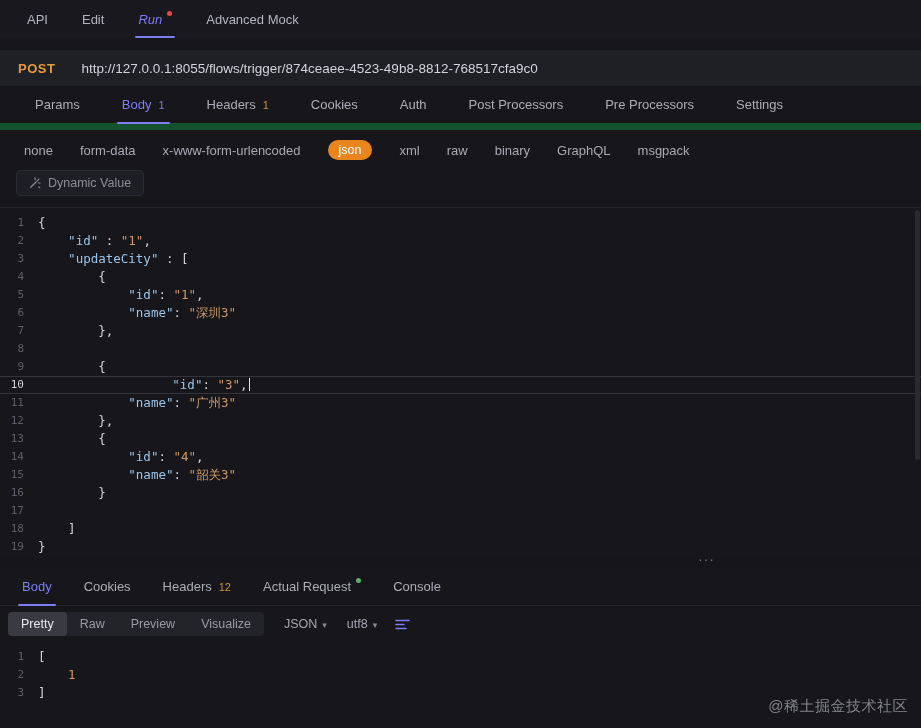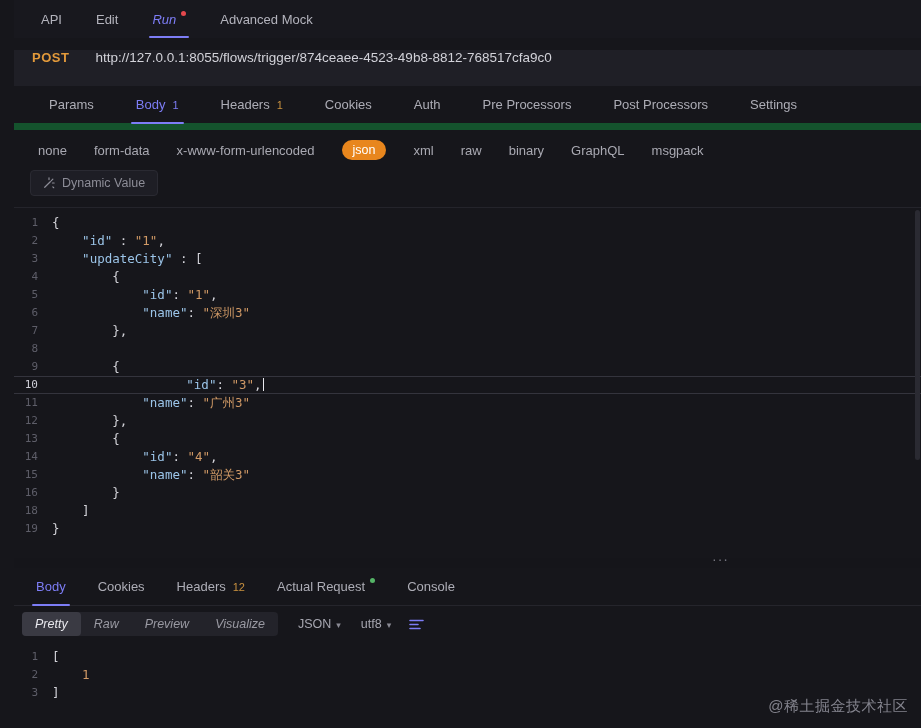--- a/index.html
+++ b/index.html
@@ -2,34 +2,34 @@
 <html><head>
 <meta charset="utf-8">
 <style>
   * { margin:0; padding:0; box-sizing:border-box; }
   html,body { width:921px; height:728px; }
   body {
     background:#16161b; color:#c9c9d1;
     font-family:"Liberation Sans", sans-serif; font-size:13px;
     overflow:hidden;
   }
-  .app { height:100%; display:flex; flex-direction:column; position:relative;margin-left:14px; }
+  .app { height:100%; display:flex; flex-direction:column; position:relative; }
 
   
   .top-nav { flex:none; height:38px; display:flex; align-items:stretch; padding:0 10px; background:#18181e; }
   .nav-item { display:flex; align-items:center; padding:0 17px; position:relative; color:#b4b4bd; cursor:pointer; }
   .nav-item.active { color:#7d7df6;font-style:italic; }
   .nav-item.active::after { content:''; position:absolute; left:14px; right:14px; bottom:0; height:2px; background:#7d7df6; border-radius:1px; }
   .dot { width:5px; height:5px; border-radius:50%; display:inline-block; margin-left:5px; transform:translateY(-6px); flex:none; }
   .dot.red { background:#e5484d; }
   .dot.green { background:#55b467; }
 
   
   .url-wrap { flex:none; padding-top:12px; background:#16161b; }
-  .url-bar { height:36px; background:#1f1f26; display:flex; align-items:flex-start; padding:0 18px; }
+  .url-bar { height:36px; background:#1f1f26; display:flex; align-items:center; padding:0 18px; }
   .method { color:#e39a3b; font-weight:bold; letter-spacing:.5px; margin-right:26px; font-size:13px; }
   .url { color:#d2d2d9; font-size:13.5px; white-space:nowrap; }
 
   
   .req-tabs { flex:none; height:44px; display:flex; align-items:stretch; padding:0 14px; border-bottom:7px solid #14532d; }
   .resp-tabs { flex:none; height:38px; display:flex; align-items:stretch; padding:0 6px; border-bottom:1px solid #25252c; }
   .tab { display:flex; align-items:center; padding:0 21px; position:relative; color:#adadb6; cursor:pointer; white-space:nowrap; }
   .resp-tabs .tab { padding:0 16px; }
   .tab.active { color:#7d7df6; }
   .tab.active::after { content:''; position:absolute; left:16px; right:16px; bottom:-1px; height:2px; background:#7d7df6; border-radius:1px; }
@@ -65,21 +65,21 @@
   .vscroll { position:absolute; right:1px; top:2px; width:5px; height:250px; background:#2a2a32; border-radius:3px; }
 
   
   .divider { flex:none; height:10px; position:relative; background:#15151a; cursor:row-resize; }
   .dots { position:absolute; left:698px; top:-7px; color:#74747e; font-size:14px; letter-spacing:1px; }
   .dots::after { content:'···'; }
 
   
   .resp-toolbar { flex:none; height:36px; display:flex; align-items:center; padding:0 8px; }
   .segment { display:flex; background:#23232a; border-radius:4px; }
-  .seg-item { padding:5px 13px; font-size:12.5px; color:#9a9aa3; border-radius:4px; cursor:pointer;font-style:italic; }
+  .seg-item { padding:5px 13px; font-size:12.5px; color:#9a9aa3; border-radius:4px; cursor:pointer; }
   .seg-item.active { background:#3a3a43; color:#e9e9ee; }
   .select { display:flex; align-items:center; gap:5px; margin-left:20px; color:#a6a6b0; font-size:12.5px; cursor:pointer; }
   .chev::after { content:'▾'; font-size:9px; color:#8a8a94; }
   .fmt { margin-left:18px; display:flex; align-items:center; cursor:pointer; }
 
   
   .watermark { position:absolute; right:13px; bottom:12px; font-size:15px; color:#83838d; letter-spacing:.5px; }
 </style>
 </head>
 <body>
@@ -121,24 +121,24 @@
         <span>Headers</span>
         <span class="count orange">1</span>
       </div>
       <div class="tab">
         <span>Cookies</span>
       </div>
       <div class="tab">
         <span>Auth</span>
       </div>
       <div class="tab">
+        <span>Post Processors</span>
+      </div>
+      <div class="tab">
         <span>Pre Processors</span>
-      </div>
-      <div class="tab">
-        <span>Post Processors</span>
       </div>
       <div class="tab">
         <span>Settings</span>
       </div>
     </div>
 
   <div class="body-types" id="body-types">
       <div class="btype">none</div>
       <div class="btype">form-data</div>
       <div class="btype">x-www-form-urlencoded</div>
@@ -221,20 +221,24 @@
         </div>
         <div class="line">
           <span class="ln">15</span>
           <span class="code"><span class="tk-p">            </span><span class="tk-k">"name"</span><span class="tk-p">: </span><span class="tk-s">"韶关3"</span></span>
         </div>
         <div class="line">
           <span class="ln">16</span>
           <span class="code"><span class="tk-p">        }</span></span>
         </div>
         <div class="line">
+          <span class="ln">17</span>
+          <span class="code"></span>
+        </div>
+        <div class="line">
           <span class="ln">18</span>
           <span class="code"><span class="tk-p">    ]</span></span>
         </div>
         <div class="line">
           <span class="ln">19</span>
           <span class="code"><span class="tk-p">}</span></span>
         </div>
       </div>
     <div class="vscroll"></div>
   </div>

